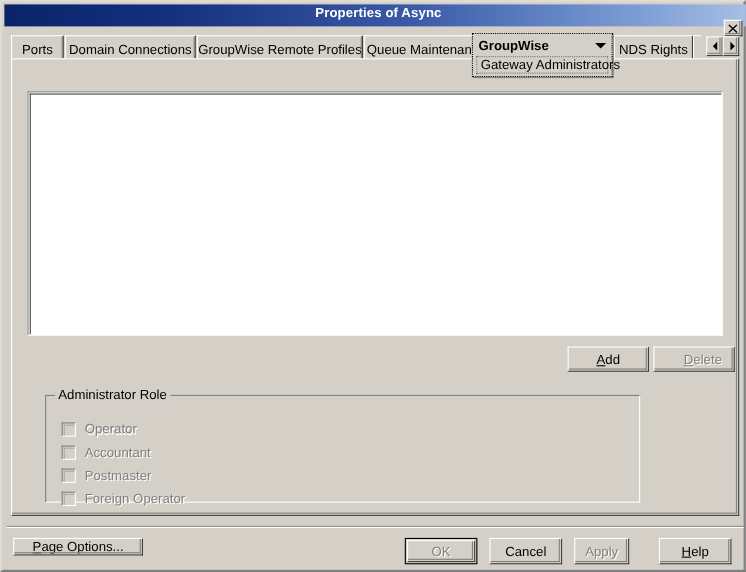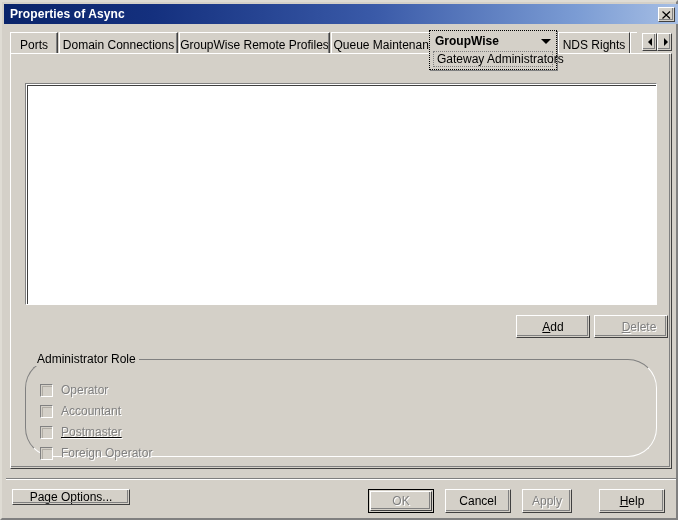--- a/index.html
+++ b/index.html
@@ -32,20 +32,21 @@
 
   
   #titlebar {
     position: absolute;
     left: 2px; top: 2px;
     width: 674px;
     height: 20px;
     background: linear-gradient(to right, #0a246a 0%, #14307e 22%, #3a5aa8 55%, #7b9cd4 85%, #a6bee4 100%);
     display: flex;
     align-items: center;
+    flex-direction: column;
   }
   #title-text {
     color: #ffffff;
     font-weight: bold;
     font-size: 12px;
     margin-left: 6px;
     letter-spacing: 0.1px;
     white-space: nowrap;
   }
   #titlebar-buttons {
@@ -308,30 +309,29 @@
     border-bottom: 1px solid #808080;
   }
   .mn { text-decoration: underline; }
 
   #btn-add  { position: absolute; left: 505px; top: 261px; width: 74px; height: 23px; }
   #btn-delete { position: absolute; left: 583px; top: 261px; width: 74px; height: 23px; padding-left: 16px; }
 
   
   #group-admin-role {
     position: absolute;
-    left: 14px;
+    left: 30px;
     top: 305px;
-    width: 632px;
+    width: 541px;
     height: 98px;
     border-left: 1px solid #808080;
     border-top: 1px solid #808080;
     border-right: 1px solid #ffffff;
     border-bottom: 1px solid #ffffff;
     box-sizing: border-box;
-    border-radius: 29px;
   }
   #group-admin-role-legend {
     position: absolute;
     left: 8px;
     top: -8px;
     background: #d4d0c8;
     padding: 0 3px;
     font-size: 12px;
     color: #000000;
     white-space: nowrap;
@@ -470,21 +470,21 @@
       <div class="cb-row" style="top:22px;">
         <span class="cb-box"></span>
         <span class="cb-label">Operator</span>
       </div>
 
       <div class="cb-row" style="top:43px;">
         <span class="cb-box"></span>
         <span class="cb-label">Accountant</span>
       </div>
 
-      <div class="cb-row" style="top:64px;text-decoration:underline;">
+      <div class="cb-row" style="top:64px;">
         <span class="cb-box"></span>
         <span class="cb-label">Postmaster</span>
       </div>
 
       <div class="cb-row" style="top:85px;">
         <span class="cb-box"></span>
         <span class="cb-label">Foreign Operator</span>
       </div>
     </div>
   </div>

